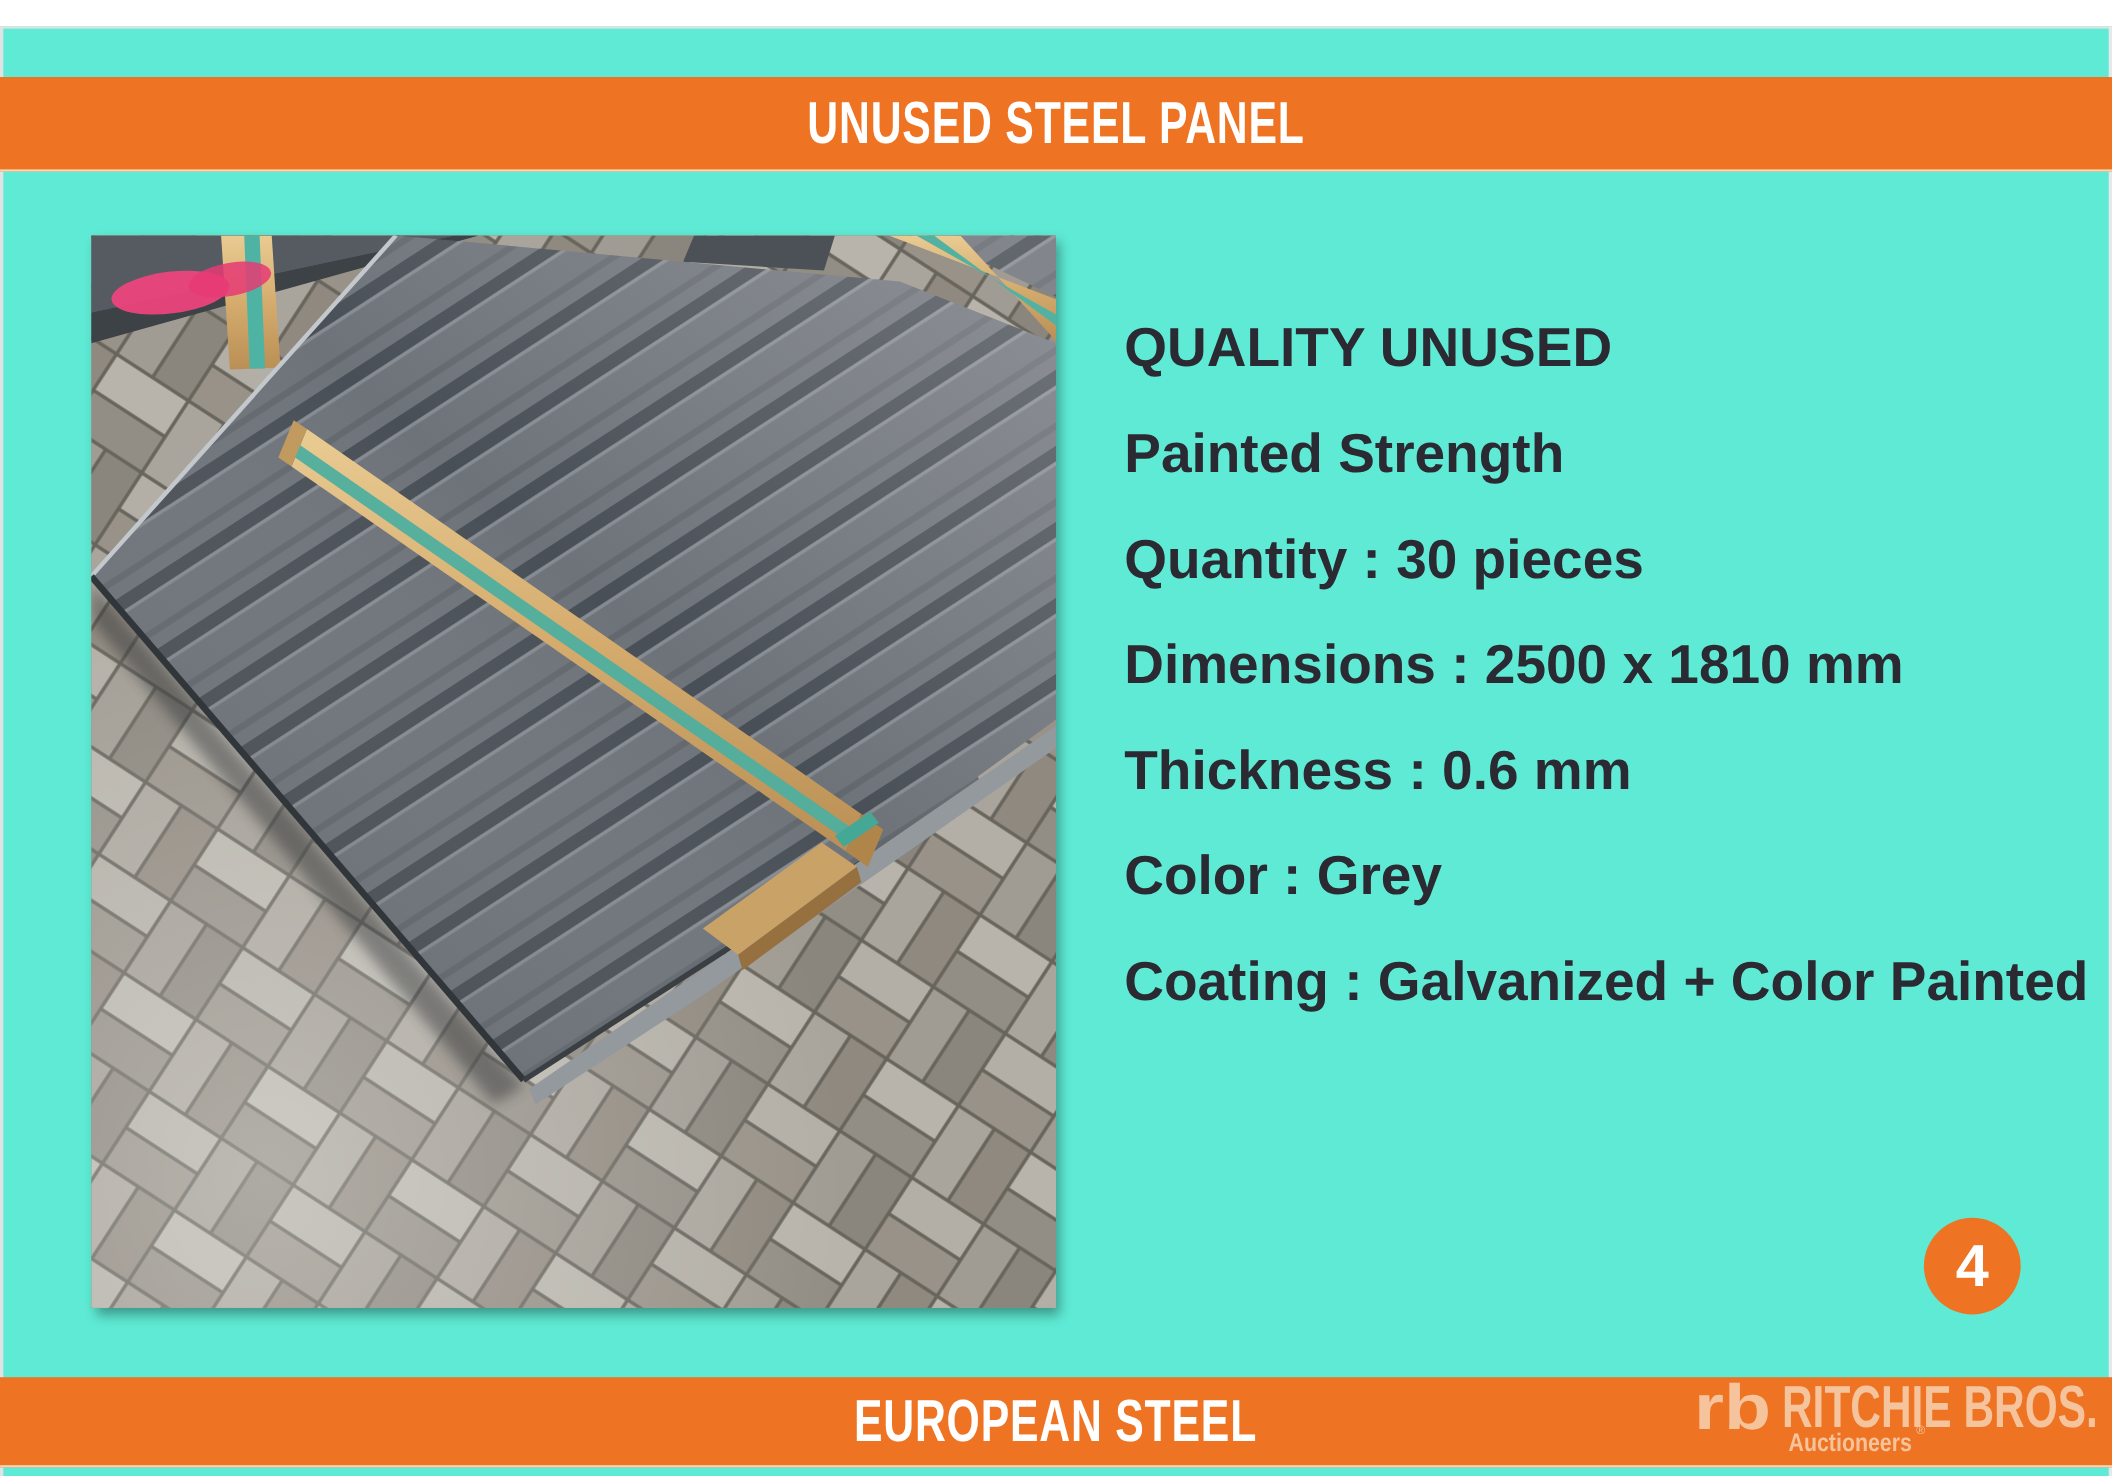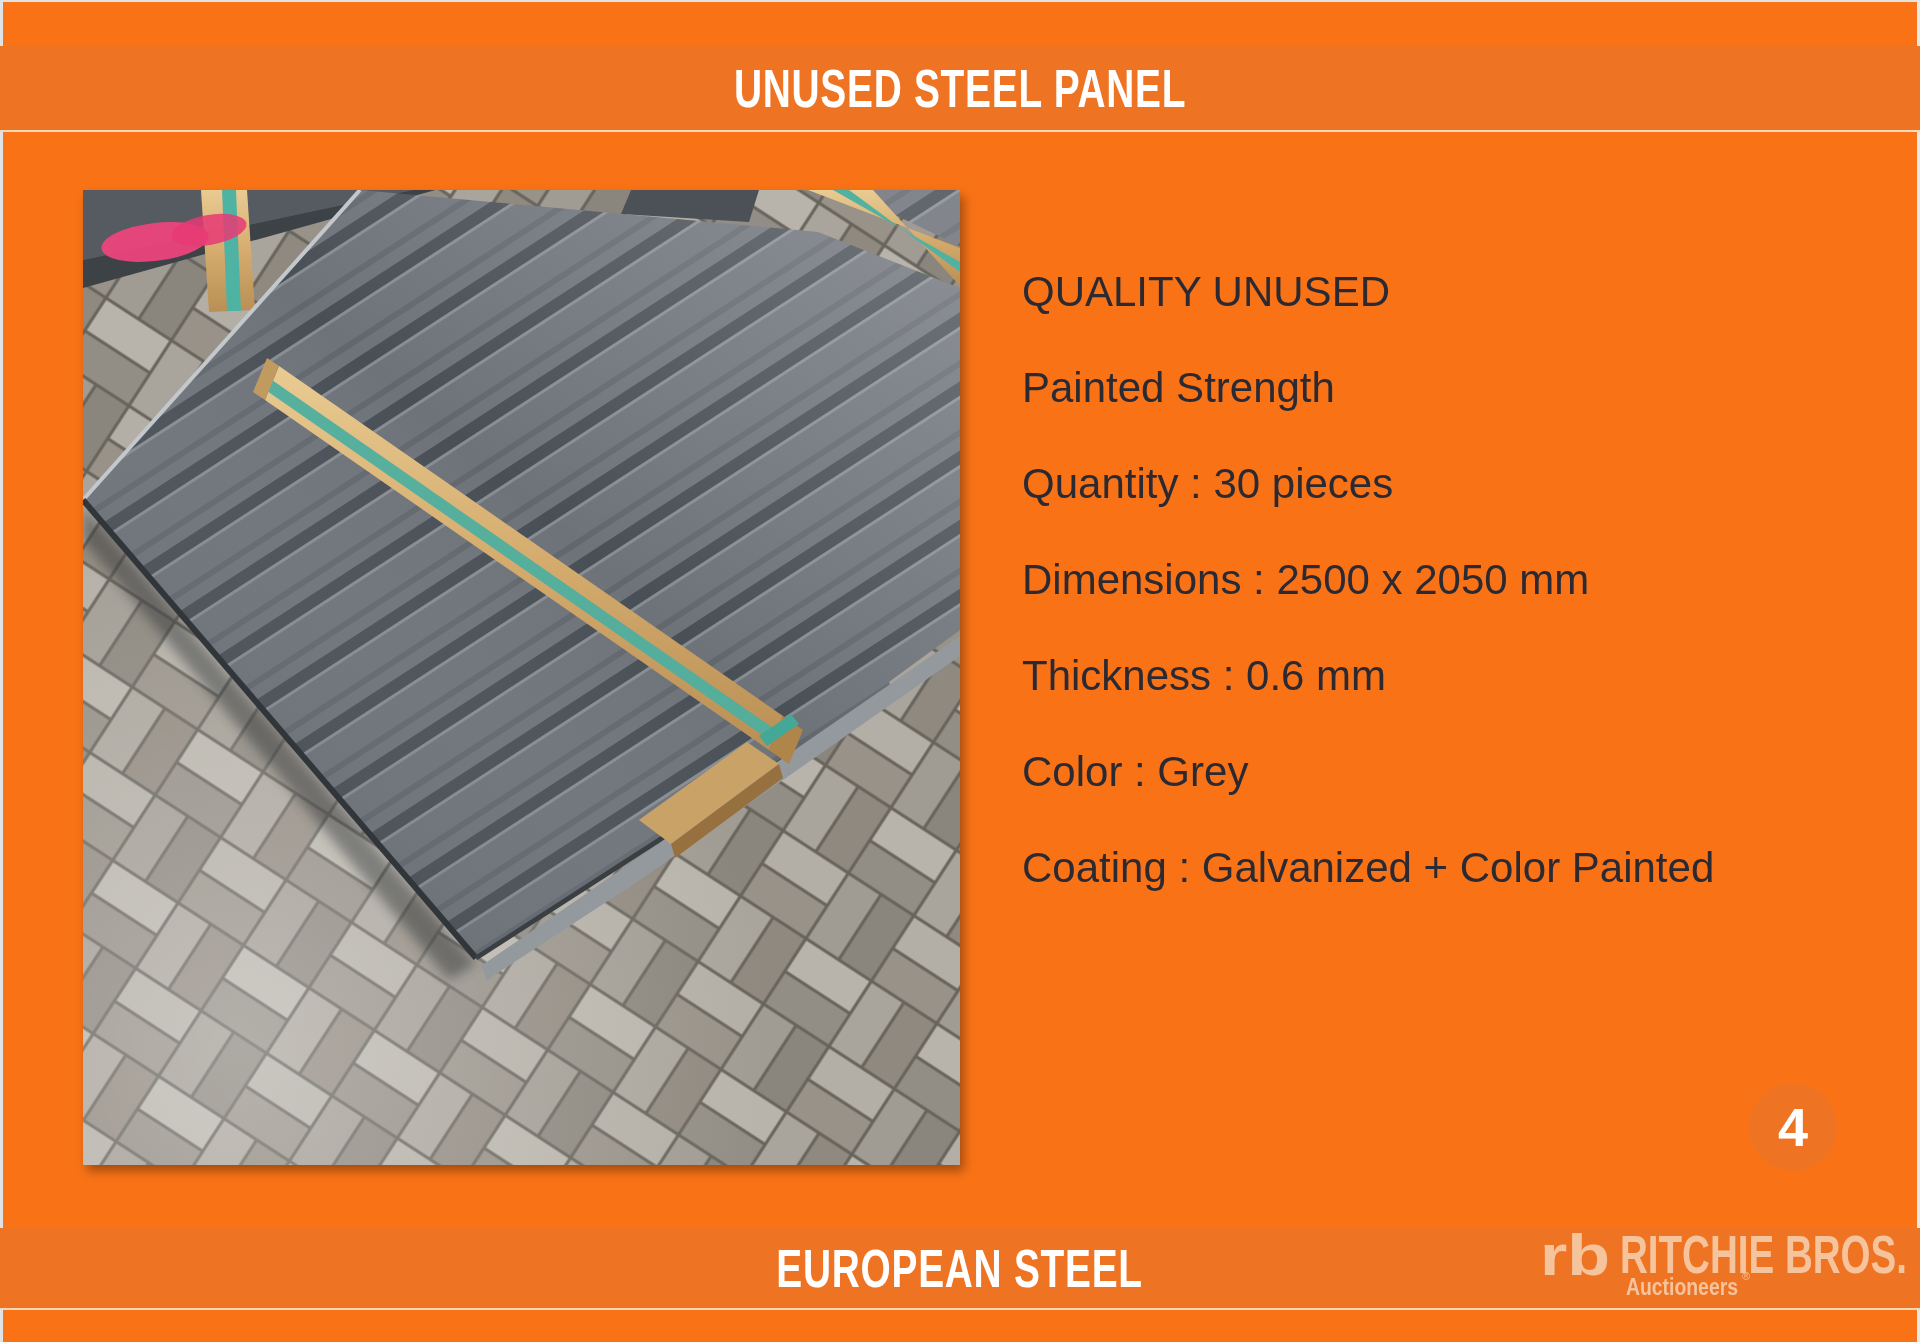--- a/index.html
+++ b/index.html
@@ -1,20 +1,20 @@
 <!DOCTYPE html>
 <html><head>
 <meta charset="utf-8">
 <style>
   html,body{margin:0;padding:0;}
   body{
     width:1920px;height:1342px;position:relative;background:#ffffff;
     font-family:"Liberation Sans", sans-serif;overflow:hidden;
   }
-  .page{position:absolute;inset:0;background:#f97316;}
+  .page{position:absolute;inset:0;background:#5eead4;margin-top:24px;}
   .edge-top{position:absolute;left:0;top:0;width:1920px;height:2px;background:#e2e2e2;}
   .edge-left{position:absolute;left:0;top:0;width:3px;height:1342px;background:#dfe3e6;}
   .edge-right{position:absolute;right:0;top:0;width:3px;height:1342px;background:#e6e9eb;}
 
   .banner{
     position:absolute;left:0;width:1920px;background:#EE7424;
     display:flex;align-items:center;justify-content:center;
     border-bottom:2px solid #eed9bb;
   }
   .banner-top{top:46px;height:84px;}
@@ -26,21 +26,21 @@
 
   .photo-frame{
     position:absolute;left:83px;top:190px;width:877px;height:975px;
     box-shadow:4px 6px 10px rgba(0,0,0,0.35);background:#9a978f;
   }
 
   .specs{
     position:absolute;left:1022px;top:271px;display:flex;flex-direction:column;gap:54px;
   }
   .spec-line{
-    font-size:42px;line-height:42px;font-weight:400;color:#2B2A33;white-space:nowrap;
+    font-size:50px;line-height:42px;font-weight:700;color:#2B2A33;white-space:nowrap;
   }
 
   .slide-badge{
     position:absolute;left:1749px;top:1083px;width:88px;height:88px;border-radius:50%;
     background:#EE7424;display:flex;align-items:center;justify-content:center;
     color:#ffffff;font-size:54px;font-weight:700;
   }
 
   .brand{position:absolute;left:1538px;top:0;width:375px;height:80px;}
 </style>
@@ -147,21 +147,21 @@
         <polygon points="700,526 686,560 706,574 720,540" fill="#b08549"></polygon>
         <polygon points="676,546 708,524 716,534 684,556" fill="#45a796"></polygon>
       </g>
     </svg>
   </div>
 
   <div class="specs">
     <div class="spec-line">QUALITY UNUSED</div>
     <div class="spec-line">Painted Strength</div>
     <div class="spec-line">Quantity : 30 pieces</div>
-    <div class="spec-line">Dimensions : 2500 x 2050 mm</div>
+    <div class="spec-line">Dimensions : 2500 x 1810 mm</div>
     <div class="spec-line">Thickness : 0.6 mm</div>
     <div class="spec-line">Color : Grey</div>
     <div class="spec-line">Coating : Galvanized + Color Painted</div>
   </div>
 
   <div class="slide-badge">
     <span>4</span>
   </div>
 
   <div class="banner banner-bottom">

